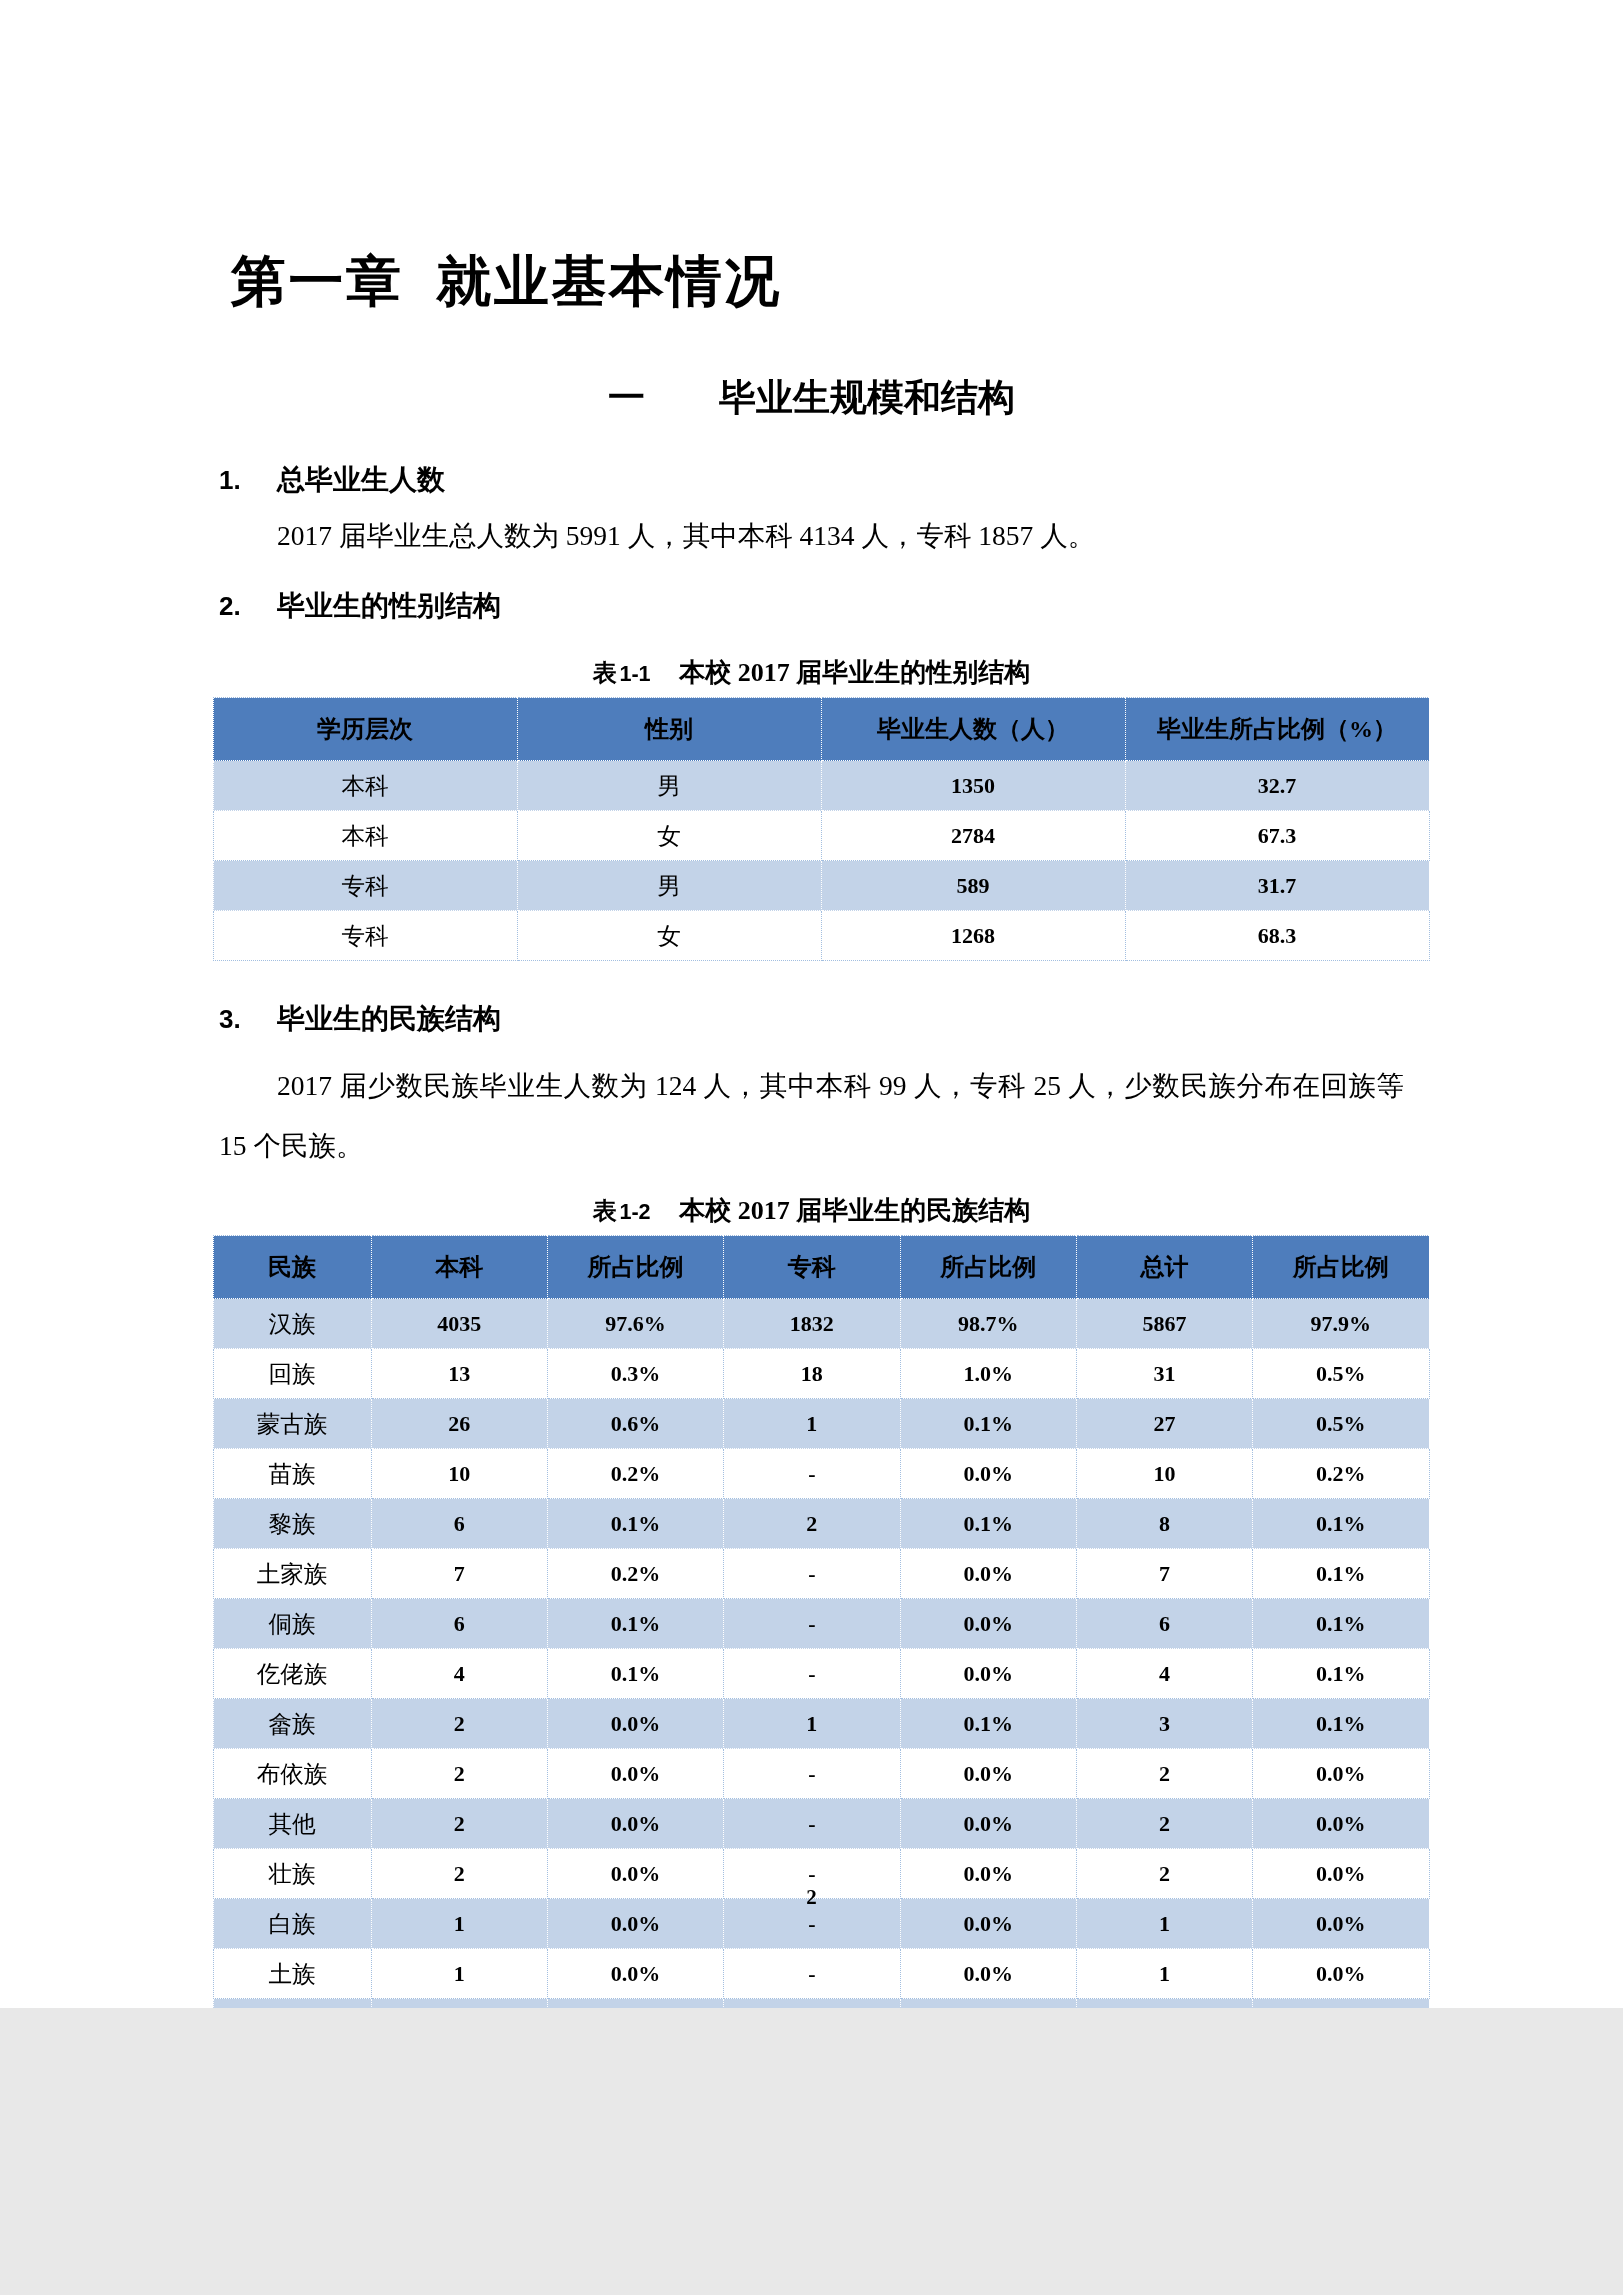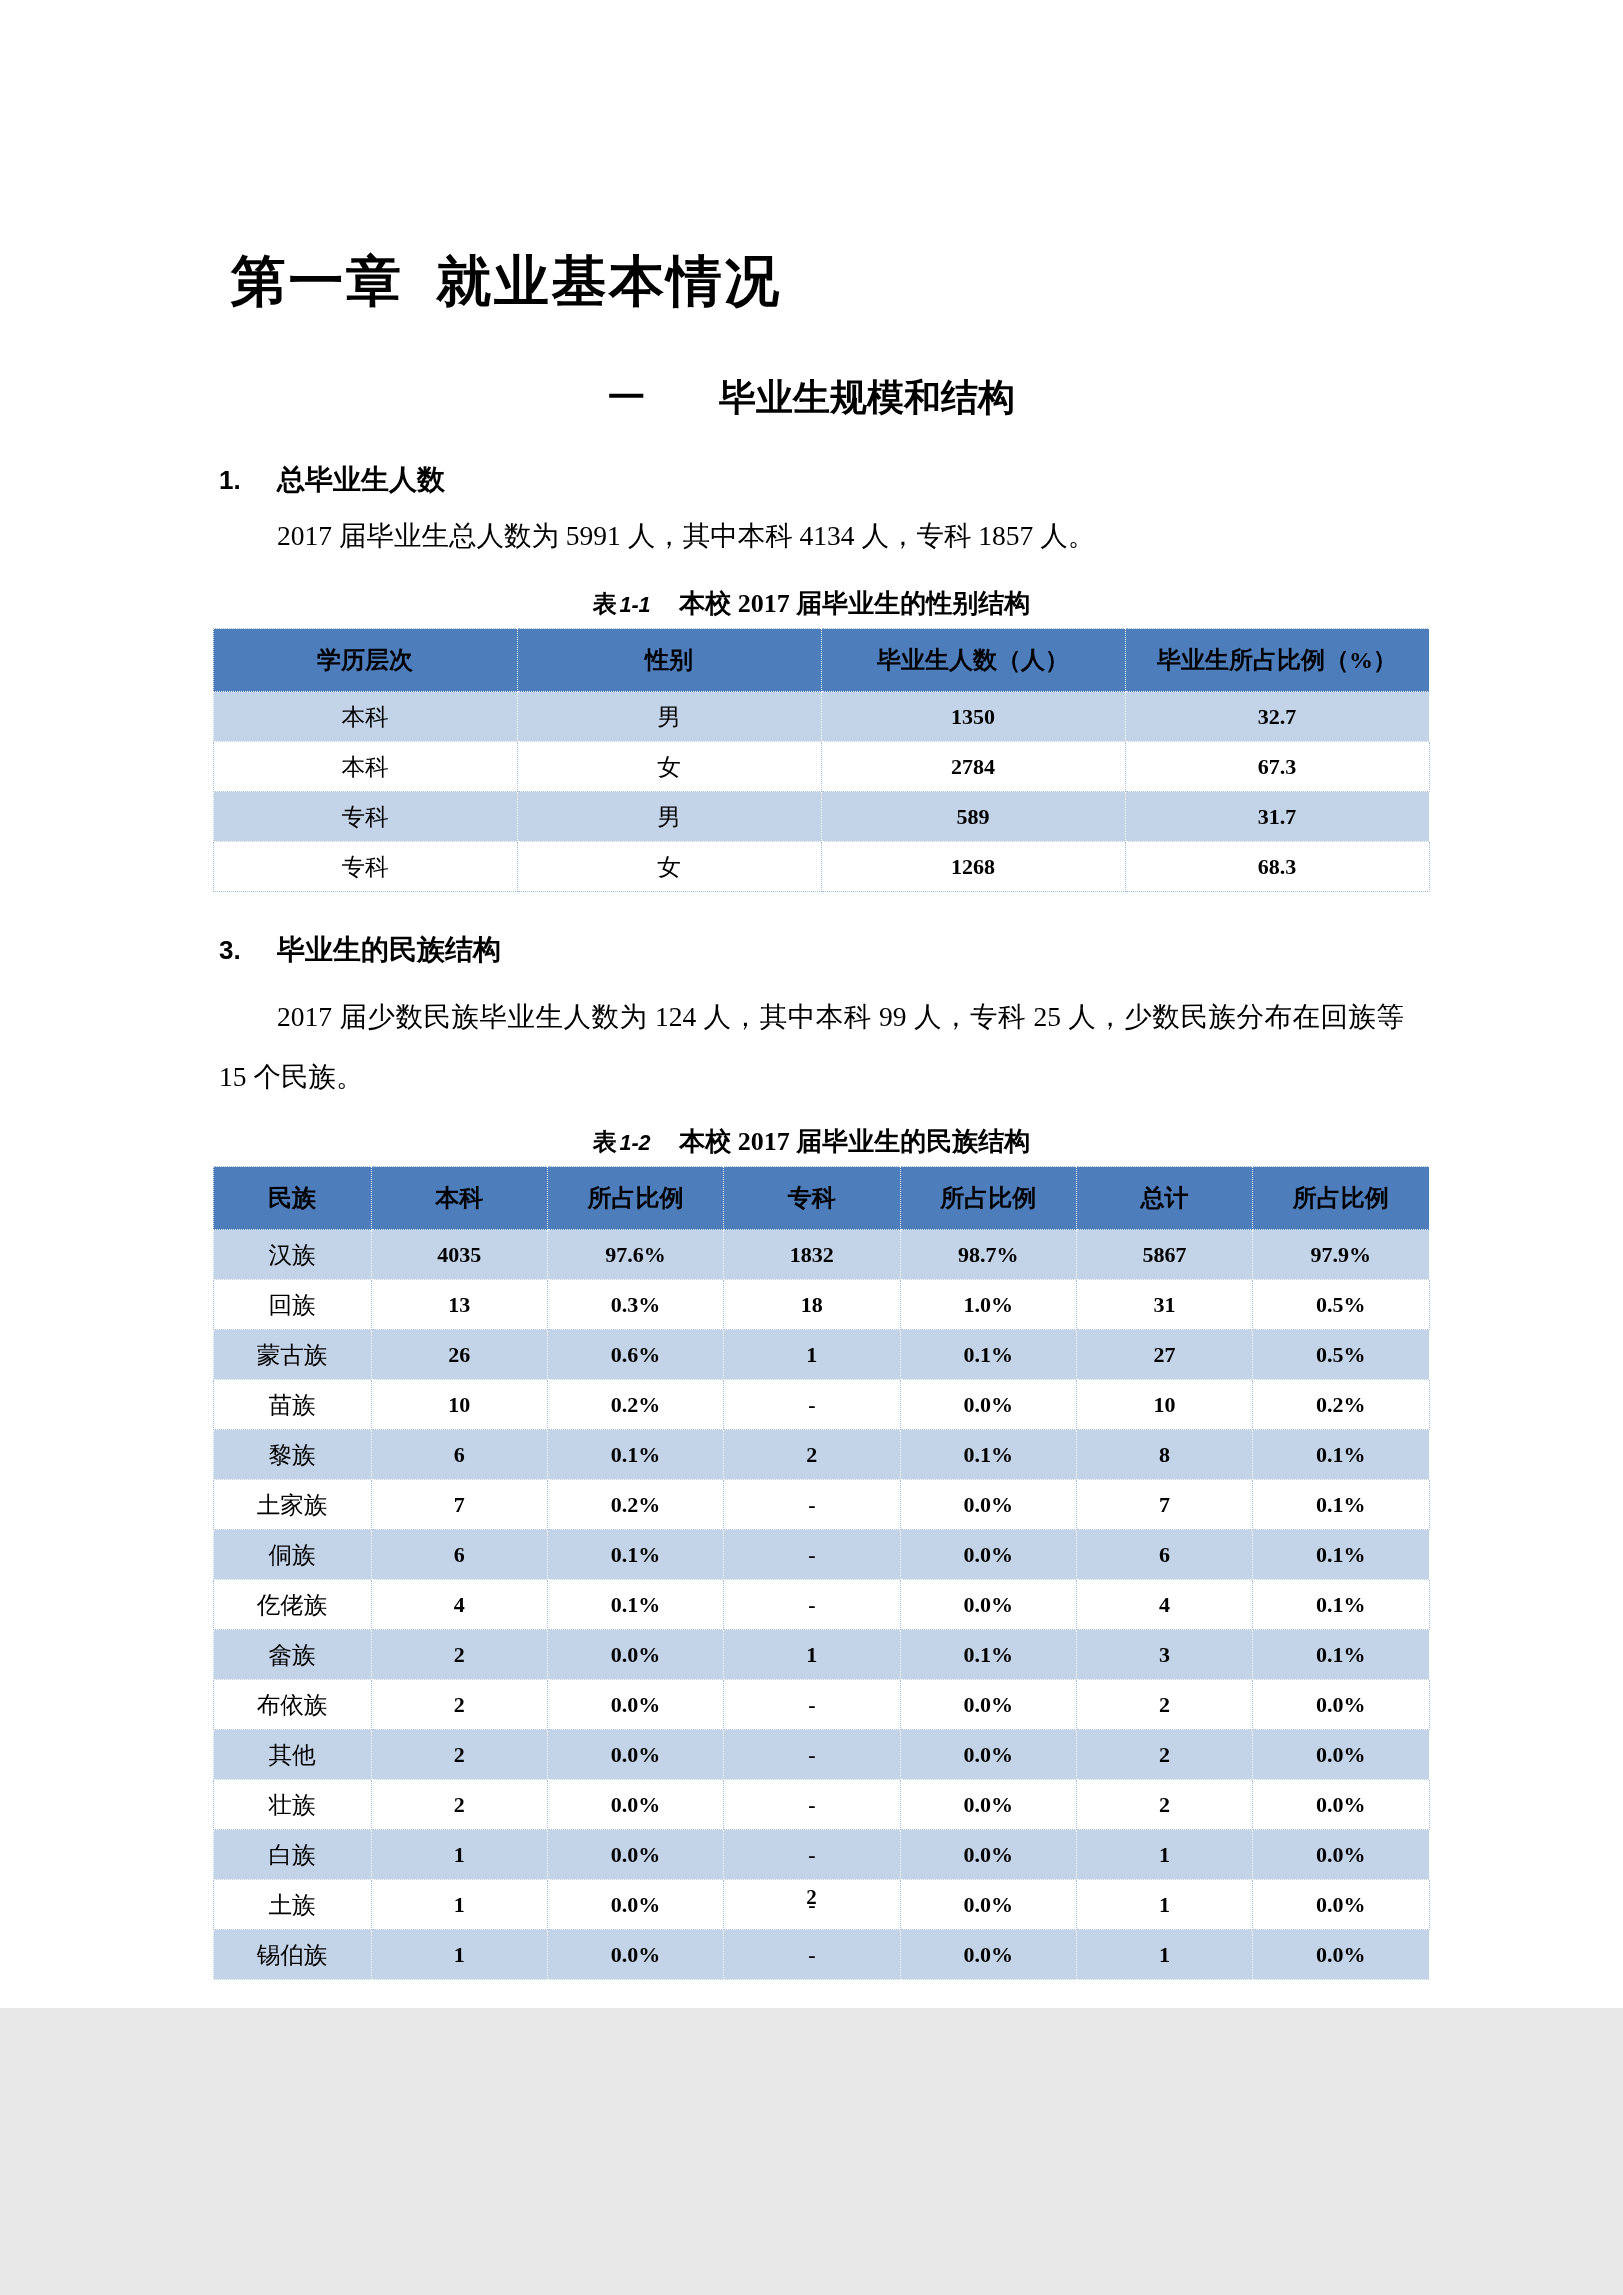--- a/index.html
+++ b/index.html
@@ -39,21 +39,21 @@
   }
   .para-wide{line-height:60px;margin-top:17px;text-align:justify;}
 
   .table-caption{
     text-align:center;line-height:35px;margin-top:29px;
   }
   .table-caption.second{margin-top:17px;}
   .cap-prefix{font-size:24px;font-weight:bold;}
   .cap-num{
     font-family:"Liberation Sans","DejaVu Sans",sans-serif;
-    font-size:21.6px;font-weight:bold;font-style:italic;
+    font-size:21.6px;font-weight:bold;
   }
   .cap-title{font-size:26px;font-weight:bold;margin-left:26px;}
 
   table.doc-table{
     border-collapse:collapse;table-layout:fixed;
     width:1217px;margin-left:-6.5px;margin-top:2px;
   }
   table.doc-table th{
     background:var(--header-blue,#4e7dbc);
     border:1.3px dotted #ffffff;
@@ -89,20 +89,23 @@
     <h1 class="chapter-title">第一章  就业基本情况</h1>
 
     <h2 class="section-title">一　　毕业生规模和结构</h2>
 
     <div class="item-heading mt-item1">
       <span class="item-num">1.</span><span>总毕业生人数</span>
     </div>
 
     <p class="body-para">2017 届毕业生总人数为 5991 人，其中本科 4134 人，专科 1857 人。</p>
 
+    <div class="item-heading mt-item2">
+      <span class="item-num">2.</span><span>毕业生的性别结构</span>
+    </div>
 
     <div class="table-caption">
       <span class="cap-prefix">表</span>
       <span class="cap-num">1-1</span>
       <span class="cap-title">本校 2017 届毕业生的性别结构</span>
     </div>
 
     <table class="doc-table">
       <colgroup>
         <col style="width:25%">

